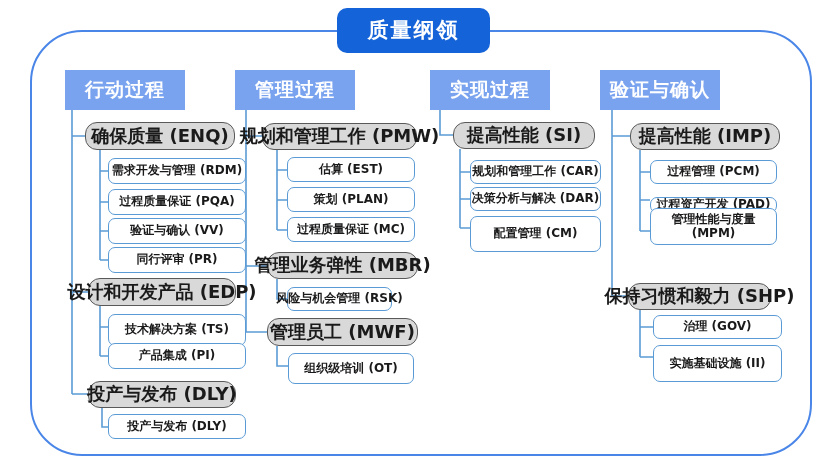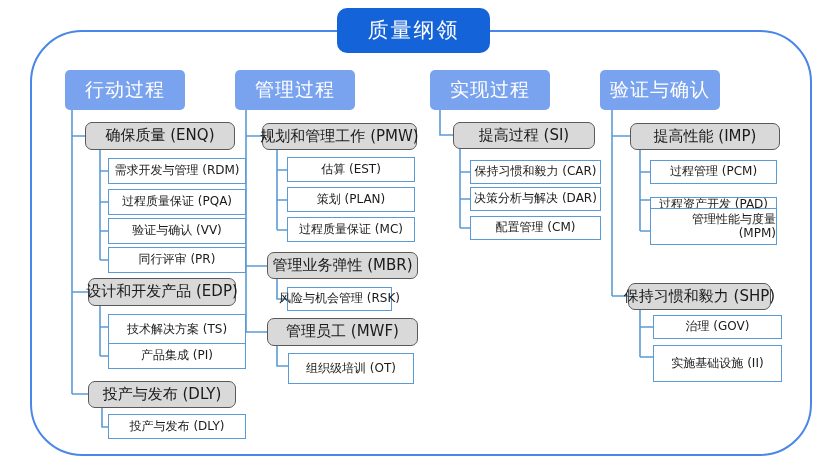--- a/index.html
+++ b/index.html
@@ -18,38 +18,38 @@
     font-family:"DejaVu Sans","Liberation Sans",sans-serif;
   }
   .frame{
     position:absolute;left:30px;top:30px;width:778px;height:422px;
     border:2px solid var(--outer-border);border-radius:52px;background:#fff;
   }
   svg.connectors{position:absolute;left:0;top:0;width:839px;height:469px;}
   svg.connectors path{stroke:var(--line);stroke-width:1.6;fill:none;}
   .node{
     position:absolute;display:flex;align-items:center;justify-content:center;
-    box-sizing:border-box;text-align:right;font-weight:normal;color:var(--text);
+    box-sizing:border-box;text-align:center;font-weight:bold;color:var(--text);
     line-height:1.15;
   }
   .title{
     background:var(--title-bg);color:#fff;font-size:21px;border-radius:10px;
     z-index:5;letter-spacing:2px;
   }
   .hdr{
-    background:var(--header-bg);color:#fff;font-size:19px;border-radius:5px;
+    background:var(--header-bg);color:#fff;font-size:19px;border-radius:0;
     letter-spacing:1px;z-index:3;
   }
   .gray{
     background:var(--gray-fill);border:1.6px solid var(--gray-border);
-    border-radius:7px;font-size:15px;white-space:nowrap;z-index:2;
+    border-radius:12px;font-size:18px;white-space:nowrap;z-index:2;
   }
   .white{
     background:#fff;border:1.5px solid var(--white-border);
-    border-radius:0;font-size:12px;z-index:2;
+    border-radius:7px;font-size:12px;z-index:2;
   }
   .nowrap{white-space:nowrap;}
 </style>
 </head>
 <body>
 
 <div class="frame"></div>
 
 <svg class="connectors" viewBox="0 0 839 469">
   <path d="M72 110 L72 394 M72 136 L85 136 M72 292 L88 292 M72 394 L88 394"></path>
@@ -87,24 +87,24 @@
 
 <div class="node gray" style="left:262px;top:123px;width:155px;height:27px">规划和管理工作 (PMW)</div>
 <div class="node white nowrap" style="left:287px;top:157px;width:128px;height:25px">估算 (EST)</div>
 <div class="node white nowrap" style="left:287px;top:187px;width:128px;height:25px">策划 (PLAN)</div>
 <div class="node white nowrap" style="left:287px;top:217px;width:128px;height:25px">过程质量保证 (MC)</div>
 <div class="node gray" style="left:267px;top:252px;width:151px;height:27px">管理业务弹性 (MBR)</div>
 <div class="node white nowrap" style="left:287px;top:287px;width:105px;height:24px">风险与机会管理 (RSK)</div>
 <div class="node gray" style="left:267px;top:318px;width:151px;height:28px">管理员工 (MWF)</div>
 <div class="node white nowrap" style="left:288px;top:353px;width:126px;height:31px">组织级培训 (OT)</div>
 
-<div class="node gray" style="left:453px;top:122px;width:142px;height:27px">提高过程 (SI)</div>
-<div class="node white nowrap" style="left:470px;top:160px;width:131px;height:24px">保持习惯和毅力 (CAR)</div>
+<div class="node gray" style="left:453px;top:122px;width:142px;height:27px">提高性能 (SI)</div>
+<div class="node white nowrap" style="left:470px;top:160px;width:131px;height:24px">规划和管理工作 (CAR)</div>
 <div class="node white nowrap" style="left:470px;top:187px;width:131px;height:24px">决策分析与解决 (DAR)</div>
-<div class="node white nowrap" style="left:470px;top:216px;width:131px;height:24px">配置管理 (CM)</div>
+<div class="node white nowrap" style="left:470px;top:216px;width:131px;height:36px">配置管理 (CM)</div>
 
 <div class="node gray" style="left:630px;top:123px;width:150px;height:27px">提高性能 (IMP)</div>
 <div class="node white nowrap" style="left:650px;top:160px;width:127px;height:24px">过程管理 (PCM)</div>
 <div class="node white nowrap" style="left:650px;top:197px;width:127px;height:16px">过程资产开发 (PAD)</div>
 <div class="node white" style="left:650px;top:208px;width:127px;height:37px">管理性能与度量 (MPM)</div>
 <div class="node gray" style="left:628px;top:283px;width:143px;height:27px">保持习惯和毅力 (SHP)</div>
 <div class="node white nowrap" style="left:653px;top:315px;width:129px;height:24px">治理 (GOV)</div>
 <div class="node white nowrap" style="left:653px;top:345px;width:129px;height:37px">实施基础设施 (II)</div>
 
 </body></html>

